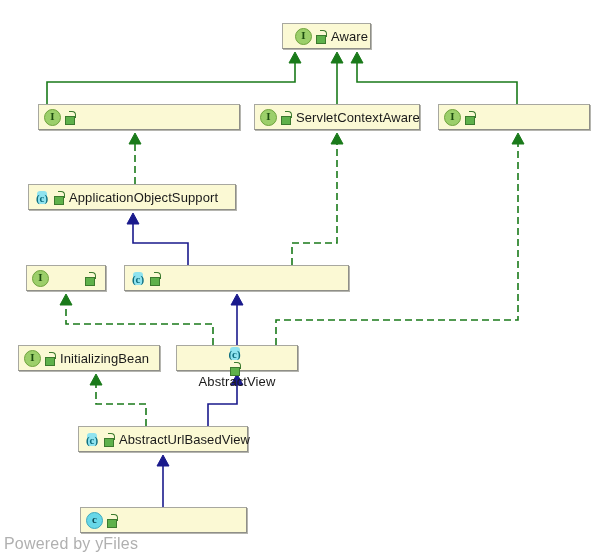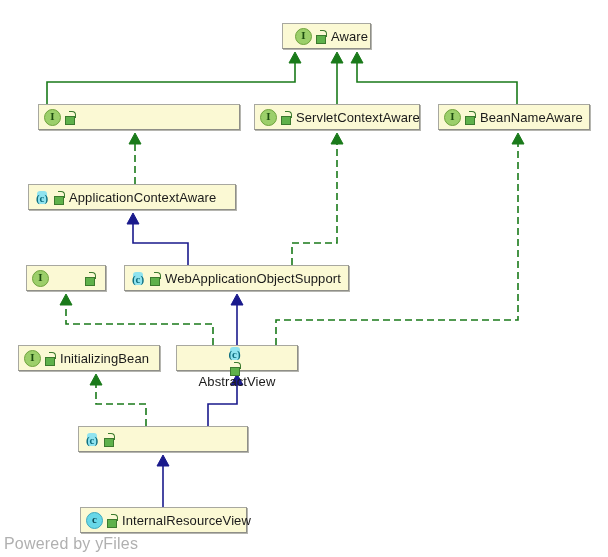--- a/index.html
+++ b/index.html
@@ -228,45 +228,43 @@
           <span class="lock-body"></span>
         </span>
         <span class="node-label">ServletContextAware</span>
       </div>
       <div class="node" style="left: 438px; top: 104px; width: 152px;">
         <span class="ico ico-interface"></span>
         <span class="ico ico-lock">
           <span class="lock-shackle"></span>
           <span class="lock-body"></span>
         </span>
-        <span class="node-label">BeanNameAware</span>
       </div>
       <div class="node" style="left: 28px; top: 184px; width: 208px;">
         <span class="ico ico-abstract"></span>
         <span class="ico ico-lock">
           <span class="lock-shackle"></span>
           <span class="lock-body"></span>
         </span>
-        <span class="node-label">ApplicationContextAware</span>
+        <span class="node-label">ApplicationObjectSupport</span>
       </div>
       <div class="node" style="left: 26px; top: 265px; width: 80px; gap: 32px;">
         <span class="ico ico-interface"></span>
         <span class="ico ico-lock">
           <span class="lock-shackle"></span>
           <span class="lock-body"></span>
         </span>
         <span class="node-label">View</span>
       </div>
       <div class="node" style="left: 124px; top: 265px; width: 225px;">
         <span class="ico ico-abstract"></span>
         <span class="ico ico-lock">
           <span class="lock-shackle"></span>
           <span class="lock-body"></span>
         </span>
-        <span class="node-label">WebApplicationObjectSupport</span>
       </div>
       <div class="node" style="left: 18px; top: 345px; width: 142px;">
         <span class="ico ico-interface"></span>
         <span class="ico ico-lock">
           <span class="lock-shackle"></span>
           <span class="lock-body"></span>
         </span>
         <span class="node-label">InitializingBean</span>
       </div>
       <div class="node" style="left: 176px; top: 345px; width: 122px; flex-direction: column;">
@@ -276,24 +274,24 @@
           <span class="lock-body"></span>
         </span>
         <span class="node-label">AbstractView</span>
       </div>
       <div class="node" style="left: 78px; top: 426px; width: 170px;">
         <span class="ico ico-abstract"></span>
         <span class="ico ico-lock">
           <span class="lock-shackle"></span>
           <span class="lock-body"></span>
         </span>
+        <span class="node-label">AbstractUrlBasedView</span>
       </div>
       <div class="node" style="left: 80px; top: 507px; width: 167px;">
         <span class="ico ico-class"></span>
         <span class="ico ico-lock">
           <span class="lock-shackle"></span>
           <span class="lock-body"></span>
         </span>
-        <span class="node-label">InternalResourceView</span>
       </div>
     </div>
   <div class="watermark" style="left: 4px; top: 535px;">Powered by yFiles</div>
 </div>
 
 </body></html>

